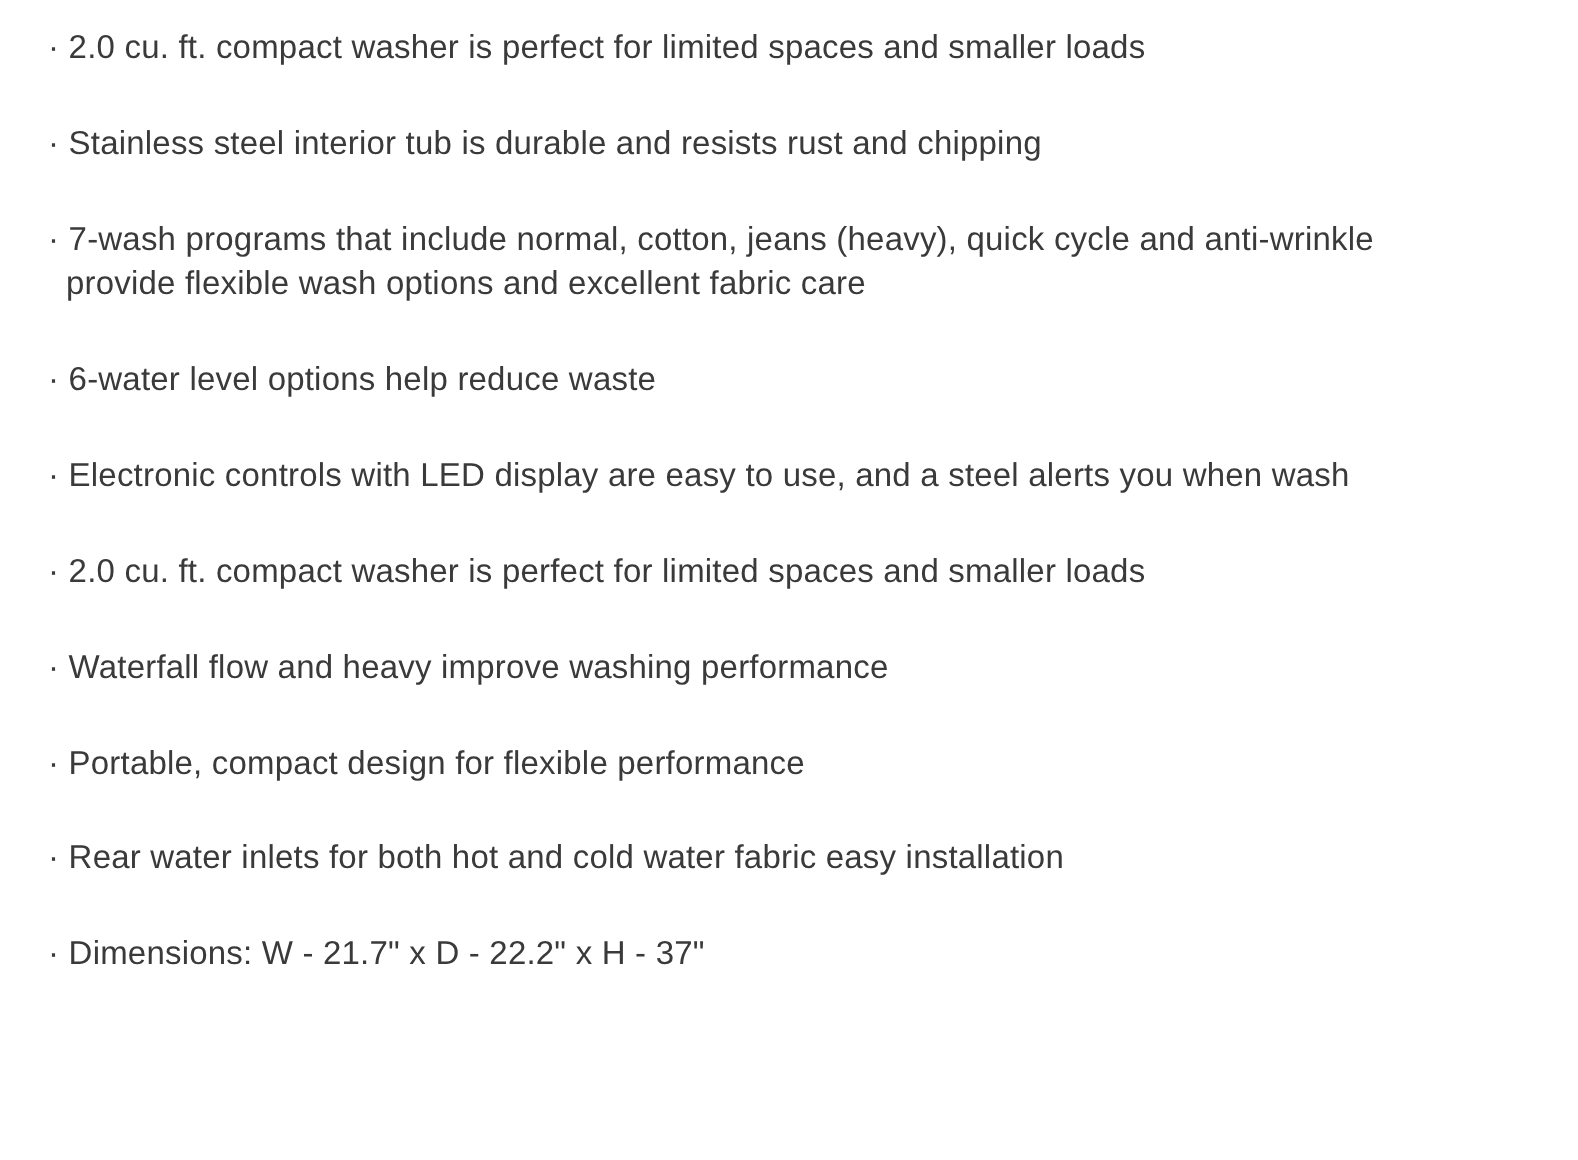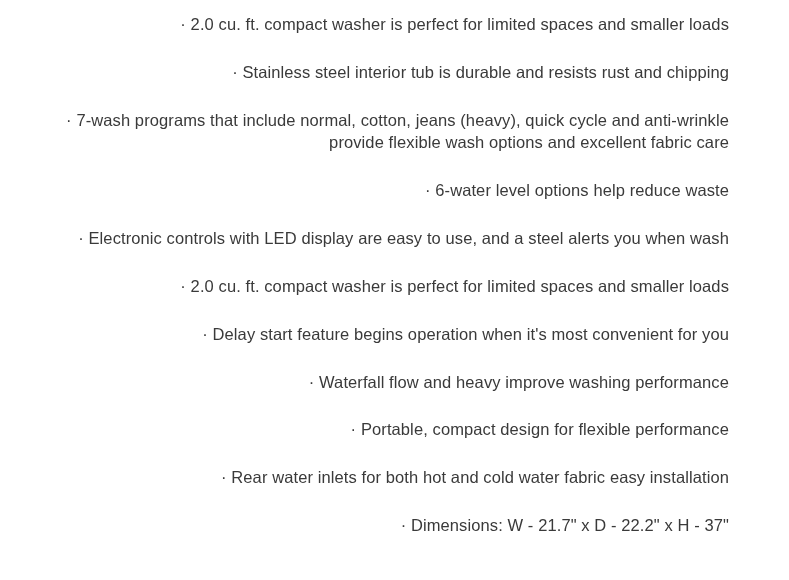--- a/index.html
+++ b/index.html
@@ -10,21 +10,20 @@
     width: 789px;
     height: 580px;
     background: #ffffff;
     font-family: "Liberation Sans", sans-serif;
     -webkit-font-smoothing: antialiased;
   }
   .product-features {
     box-sizing: border-box;
     width: 789px;
     padding: 14px 60px 0 24px;
-    text-align: right;
   }
   .feature-item {
     display: block;
     color: #3a3a3a;
     font-size: 16.5px;
     line-height: 1.33;
     margin: 0 0 26px 0;
     letter-spacing: 0.1px;
     text-indent: -9px;
     padding-left: 9px;
@@ -61,24 +60,20 @@
   <p class="feature-item">
     <span>·</span>
     <span>Electronic controls with LED display are easy to use, and a steel alerts you when wash</span>
   </p>
 
   <p class="feature-item">
     <span>·</span>
     <span>2.0 cu. ft. compact washer is perfect for limited spaces and smaller loads</span>
   </p>
 
-  <p class="feature-item">
-    <span>·</span>
-    <span>Delay start feature begins operation when it's most convenient for you</span>
-  </p>
 
   <p class="feature-item">
     <span>·</span>
     <span>Waterfall flow and heavy improve washing performance</span>
   </p>
 
   <p class="feature-item">
     <span>·</span>
     <span>Portable, compact design for flexible performance</span>
   </p>

